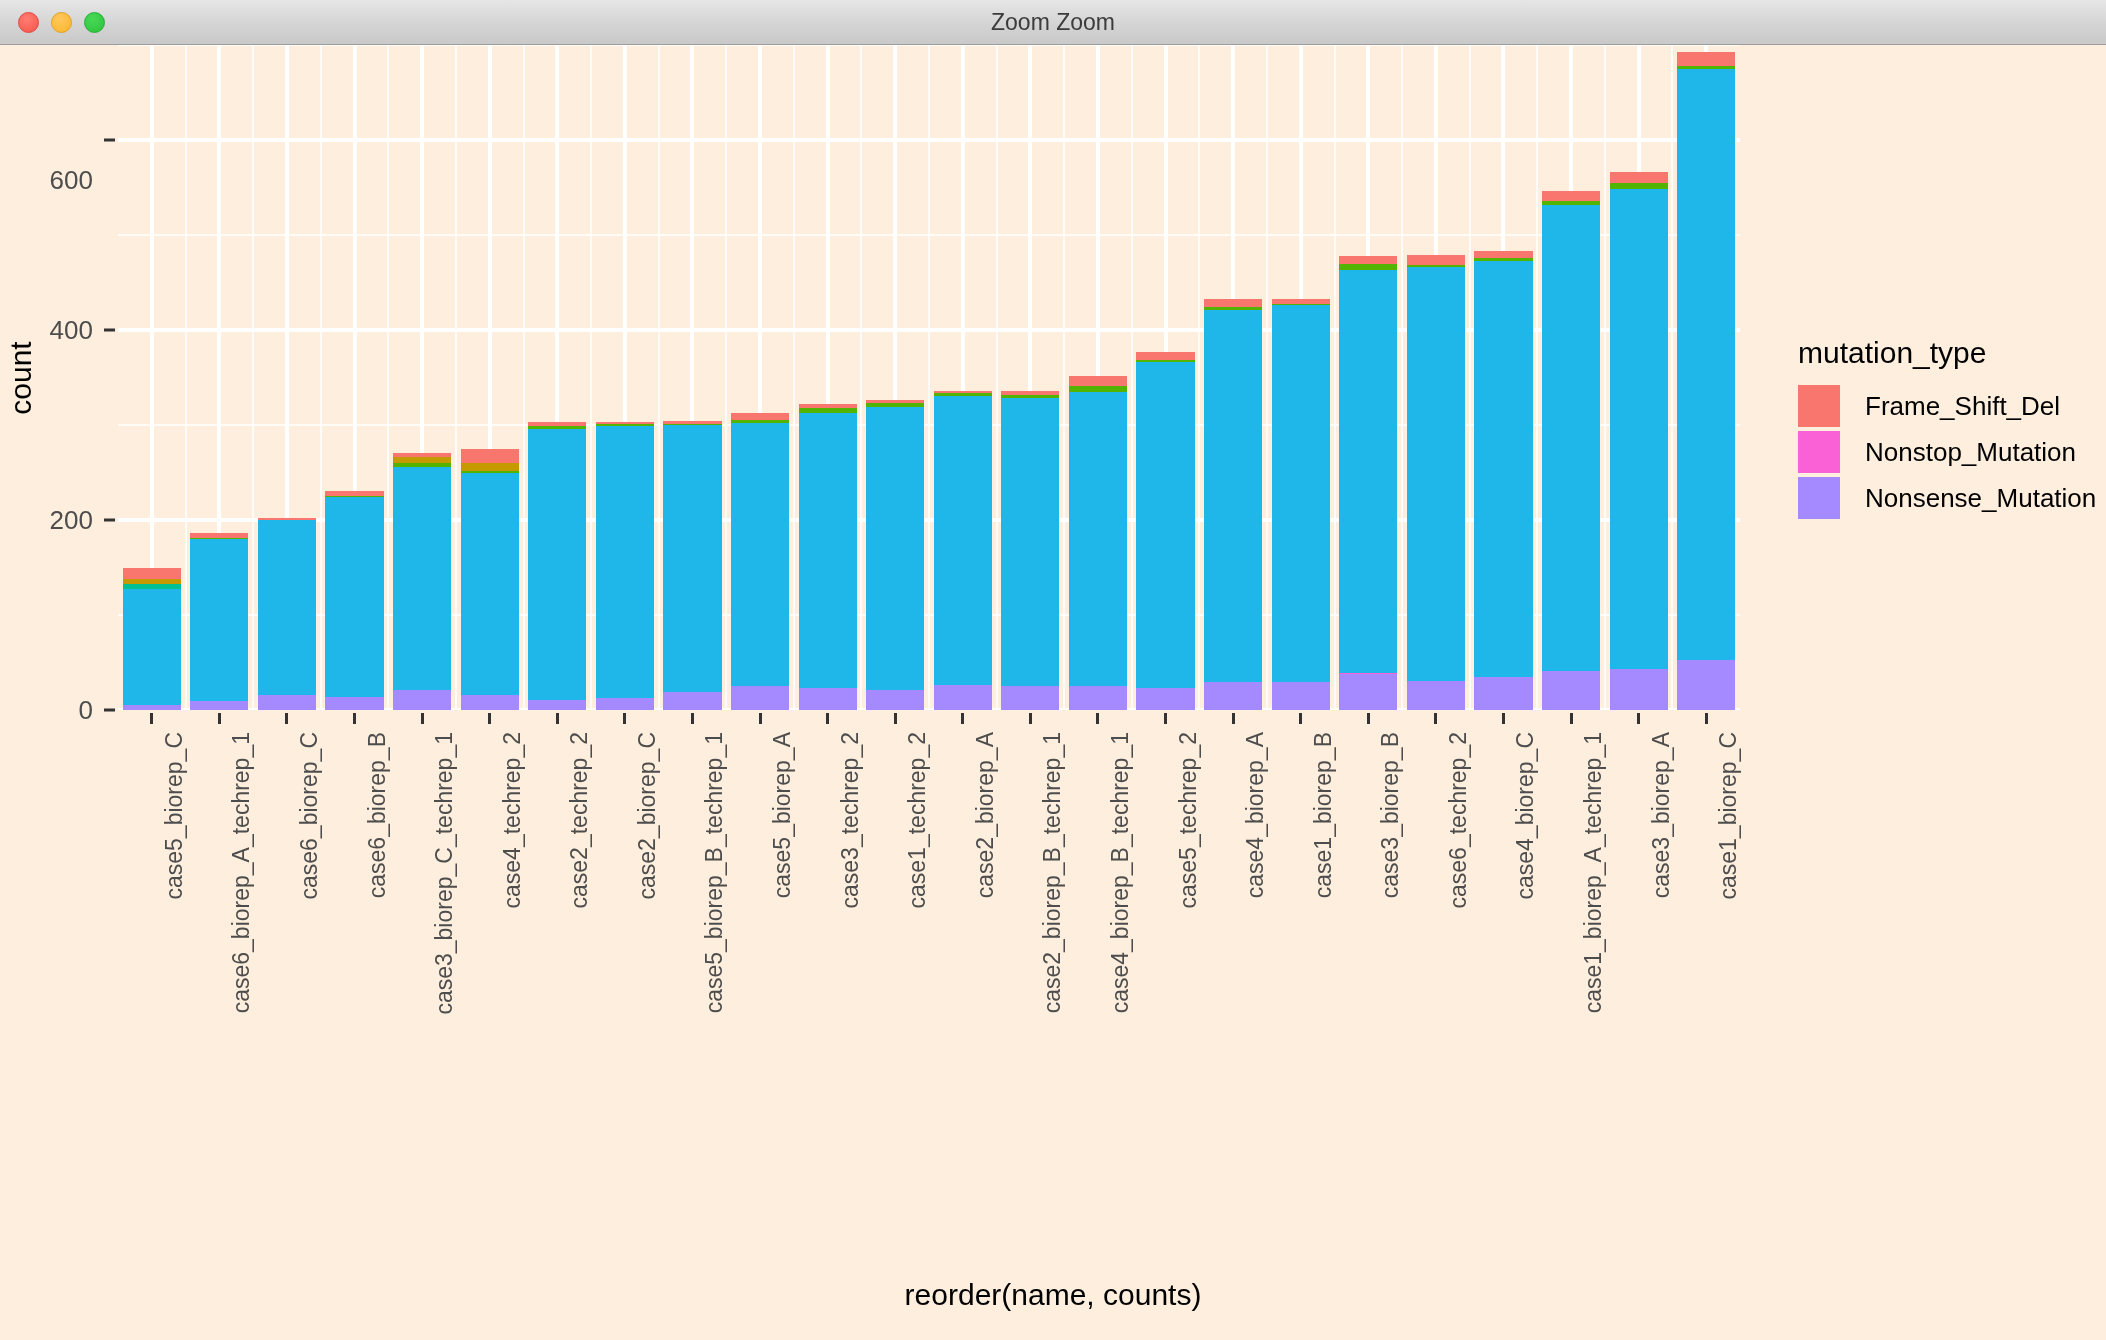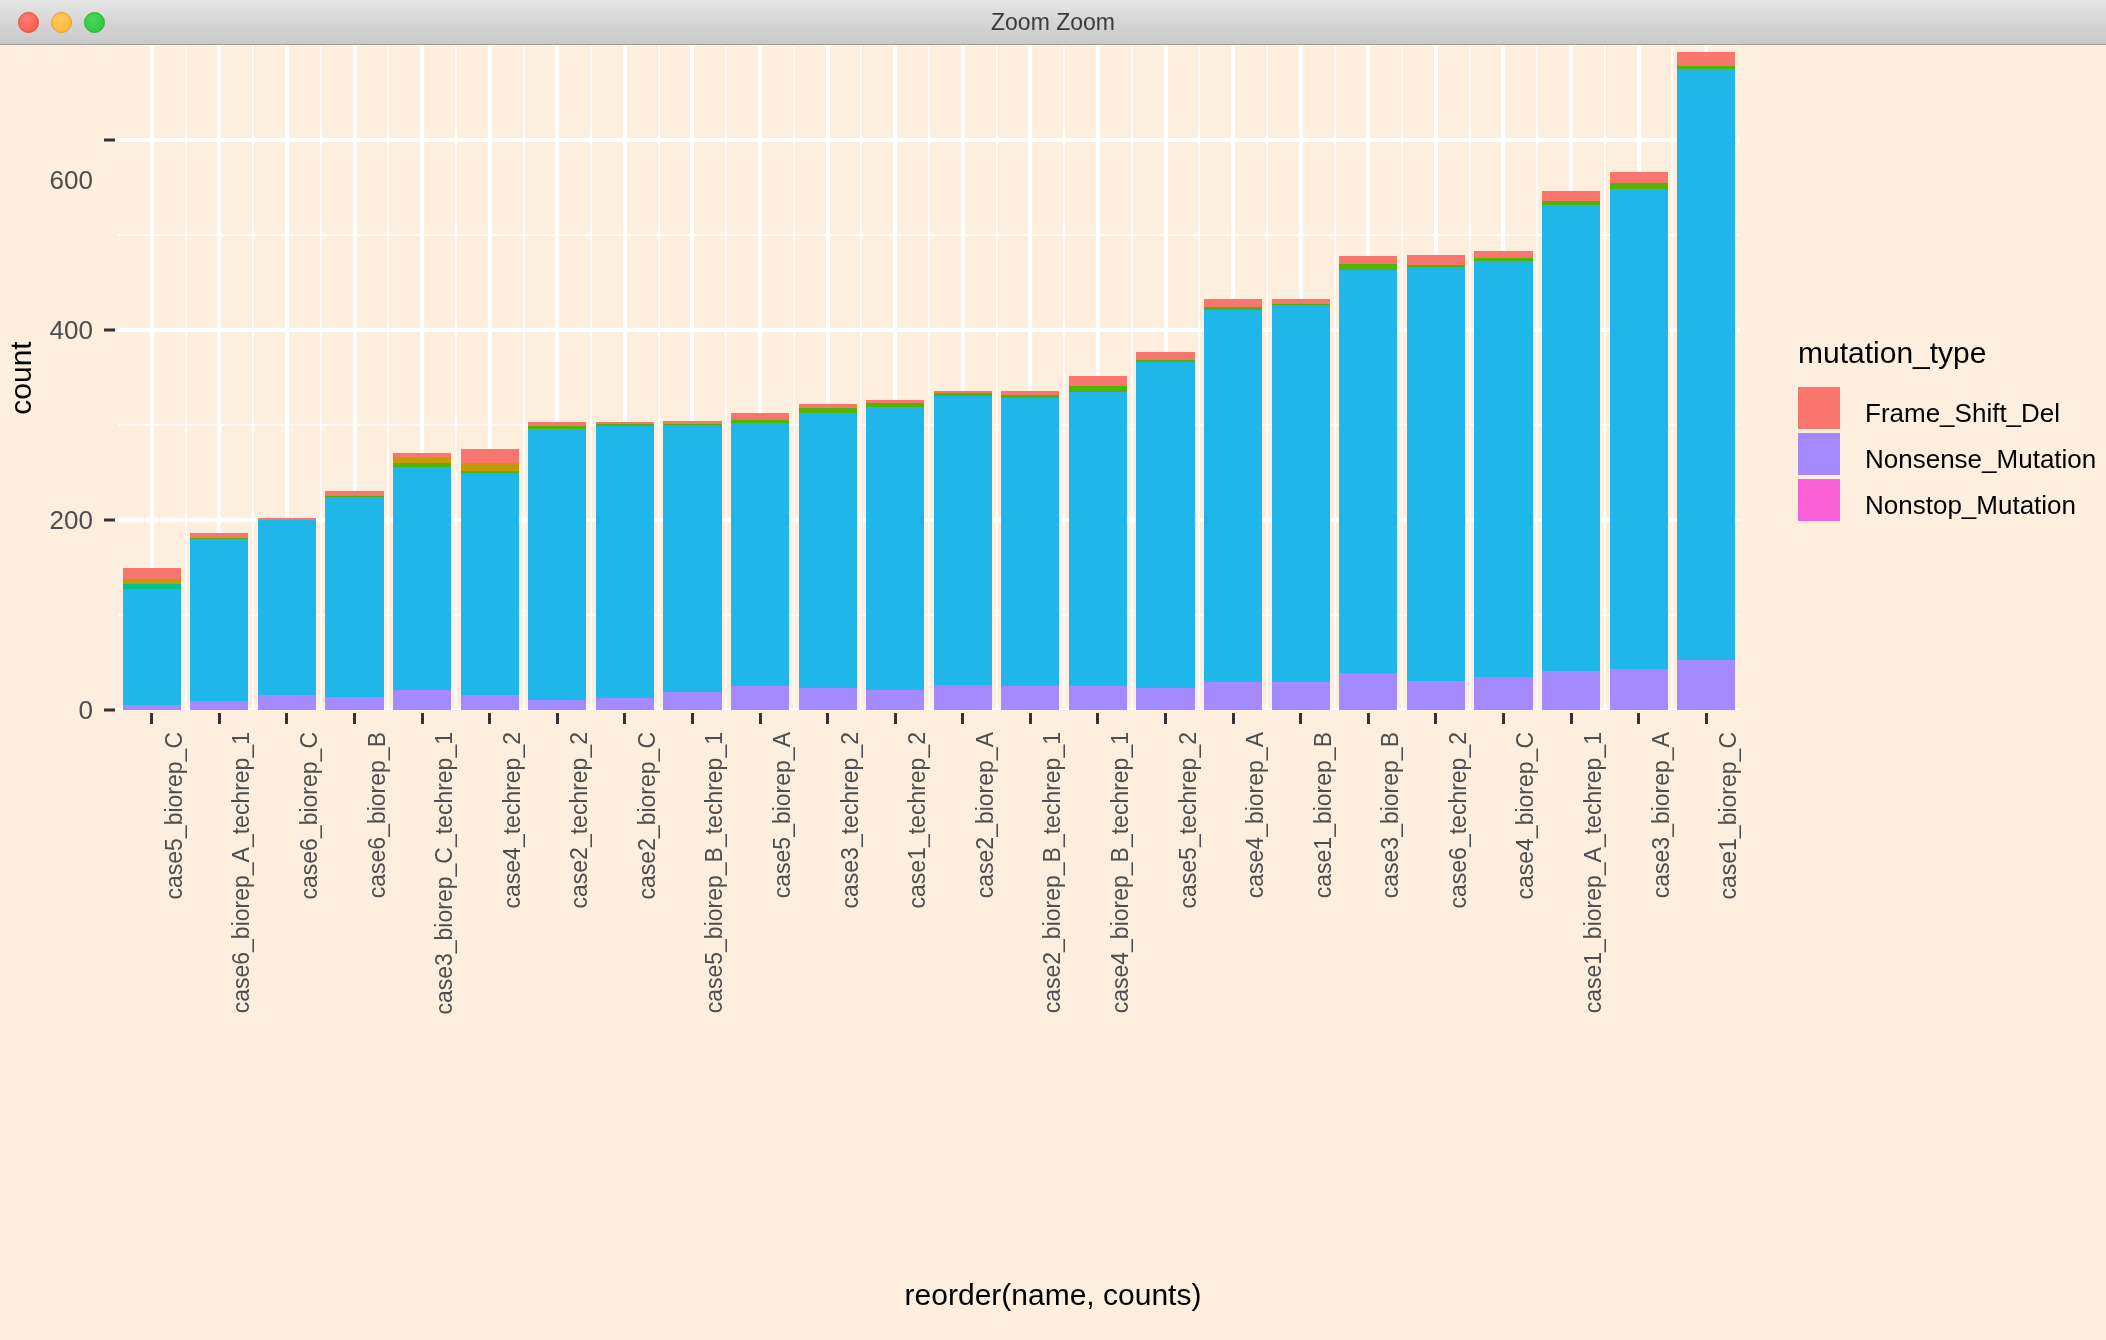--- a/index.html
+++ b/index.html
@@ -165,21 +165,21 @@
     left: 1798px;
   }
   .legend-title {
     font-size: 30px;
     color: #000;
     margin-bottom: 13px;
     white-space: nowrap;
   }
   .legend-row {
     display: flex;
-    align-items: flex-end;
+    align-items: center;
     height: 46px;
   }
   .legend-key {
     width: 42px;
     height: 42px;
     flex: 0 0 42px;
   }
   .legend-label {
     margin-left: 25px;
     font-size: 26px;
@@ -473,24 +473,24 @@
     <div class="x-axis-title" id="x-axis-title" style="top:1233px;">reorder(name, counts)</div>
 
     <div class="legend" id="legend" style="top:255px;margin-top:36px;">
       <div class="legend-title">mutation_type</div>
       <div id="legend-items">
           <div class="legend-row">
             <div class="legend-key" style="background: rgb(248, 118, 109);"></div>
             <div class="legend-label">Frame_Shift_Del</div>
           </div>
           <div class="legend-row">
+            <div class="legend-key" style="background: rgb(251, 97, 215);"></div>
+            <div class="legend-label">Nonstop_Mutation</div>
+          </div>
+          <div class="legend-row">
             <div class="legend-key" style="background: rgb(165, 138, 255);"></div>
             <div class="legend-label">Nonsense_Mutation</div>
           </div>
-          <div class="legend-row">
-            <div class="legend-key" style="background: rgb(251, 97, 215);"></div>
-            <div class="legend-label">Nonstop_Mutation</div>
-          </div>
         </div>
     </div>
 
   </div>
 </div>
 
 </body></html>

